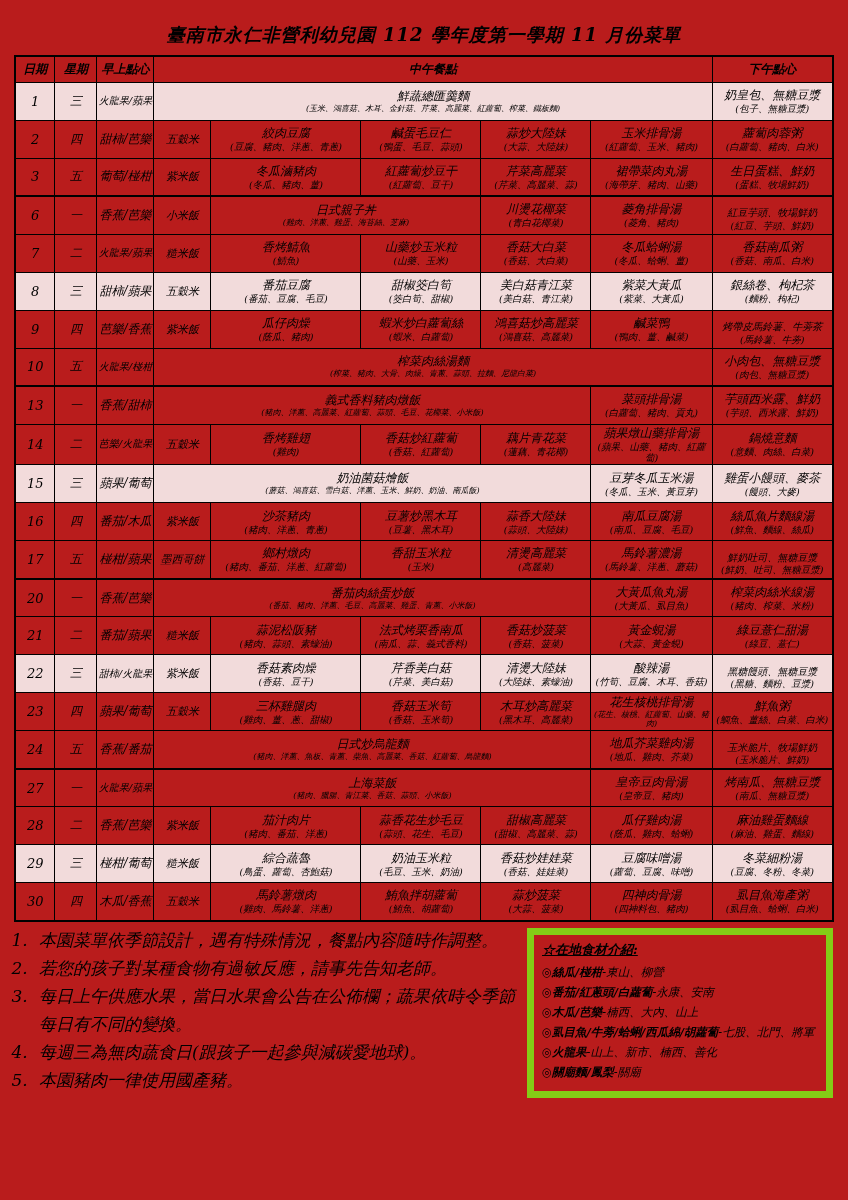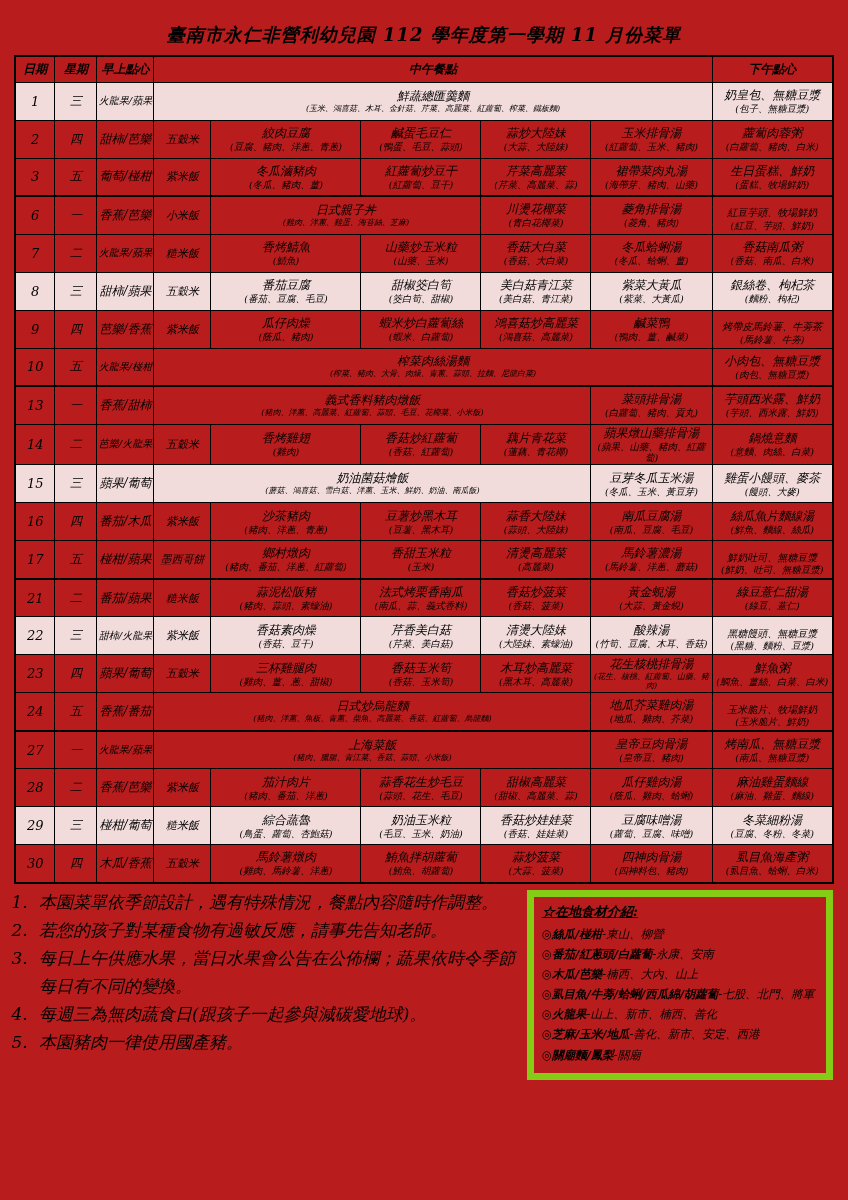--- a/index.html
+++ b/index.html
@@ -342,20 +342,37 @@
           <td>
             <div class="dish-title">馬鈴薯濃湯</div>
             <div class="dish-ing">(馬鈴薯、洋蔥、蘑菇)</div>
           </td>
           <td>
             <div class="dish-title small">鮮奶吐司、無糖豆漿</div>
             <div class="dish-ing">(鮮奶、吐司、無糖豆漿)</div>
           </td>
         </tr>
         <tr class="menu-row">
+          <td class="date-cell">20</td>
+          <td class="week-cell">一</td>
+          <td class="am-cell">香蕉/芭樂</td>
+          <td colspan="4">
+            <div class="dish-title">番茄肉絲蛋炒飯</div>
+            <div class="dish-ing tiny">(番茄、豬肉、洋蔥、毛豆、高麗菜、雞蛋、青蔥、小米飯)</div>
+          </td>
+          <td>
+            <div class="dish-title">大黃瓜魚丸湯</div>
+            <div class="dish-ing">(大黃瓜、虱目魚)</div>
+          </td>
+          <td>
+            <div class="dish-title">榨菜肉絲米線湯</div>
+            <div class="dish-ing">(豬肉、榨菜、米粉)</div>
+          </td>
+        </tr>
+        <tr class="menu-row">
           <td class="date-cell">21</td>
           <td class="week-cell">二</td>
           <td class="am-cell">番茄/蘋果</td>
           <td class="rice-cell">糙米飯</td>
           <td>
             <div class="dish-title">蒜泥松阪豬</div>
             <div class="dish-ing">(豬肉、蒜頭、素蠔油)</div>
           </td>
           <td>
             <div class="dish-title">法式烤栗香南瓜</div>
@@ -552,18 +569,17 @@
       </ol>
     </div>
     <div class="local-box">
       <div class="local-heading">☆在地食材介紹:</div>
       <div id="local-items">
           <div class="local-item"><b>◎絲瓜/椪柑</b>-東山、柳營</div>
           <div class="local-item"><b>◎番茄/紅蔥頭/白蘿蔔</b>-永康、安南</div>
           <div class="local-item"><b>◎木瓜/芭樂</b>-楠西、大內、山上</div>
           <div class="local-item"><b>◎虱目魚/牛蒡/蛤蜊/西瓜綿/胡蘿蔔</b>-七股、北門、將軍</div>
           <div class="local-item"><b>◎火龍果</b>-山上、新市、楠西、善化</div>
-          <div class="local-item"><b>◎芝麻/玉米/地瓜</b>-善化、新市、安定、西港</div>
           <div class="local-item"><b>◎關廟麵/鳳梨</b>-關廟</div>
         </div>
     </div>
   </div>
 </div>
 
 </body></html>

